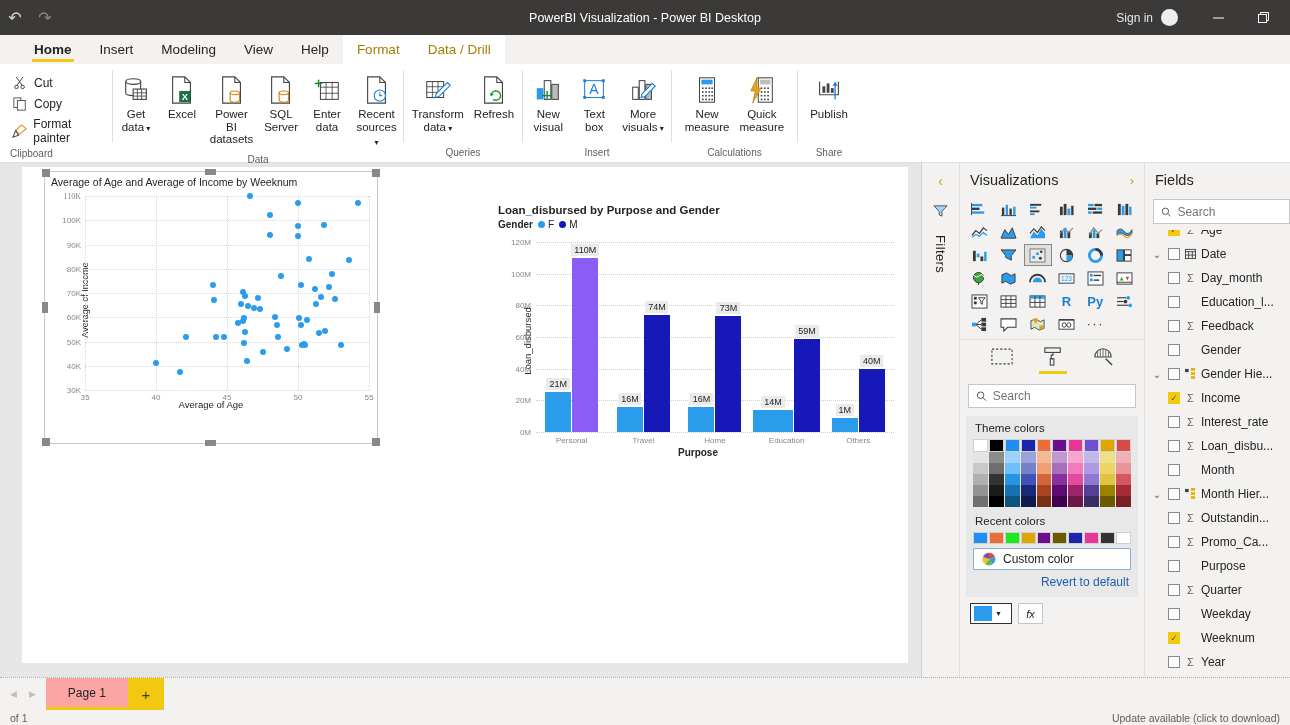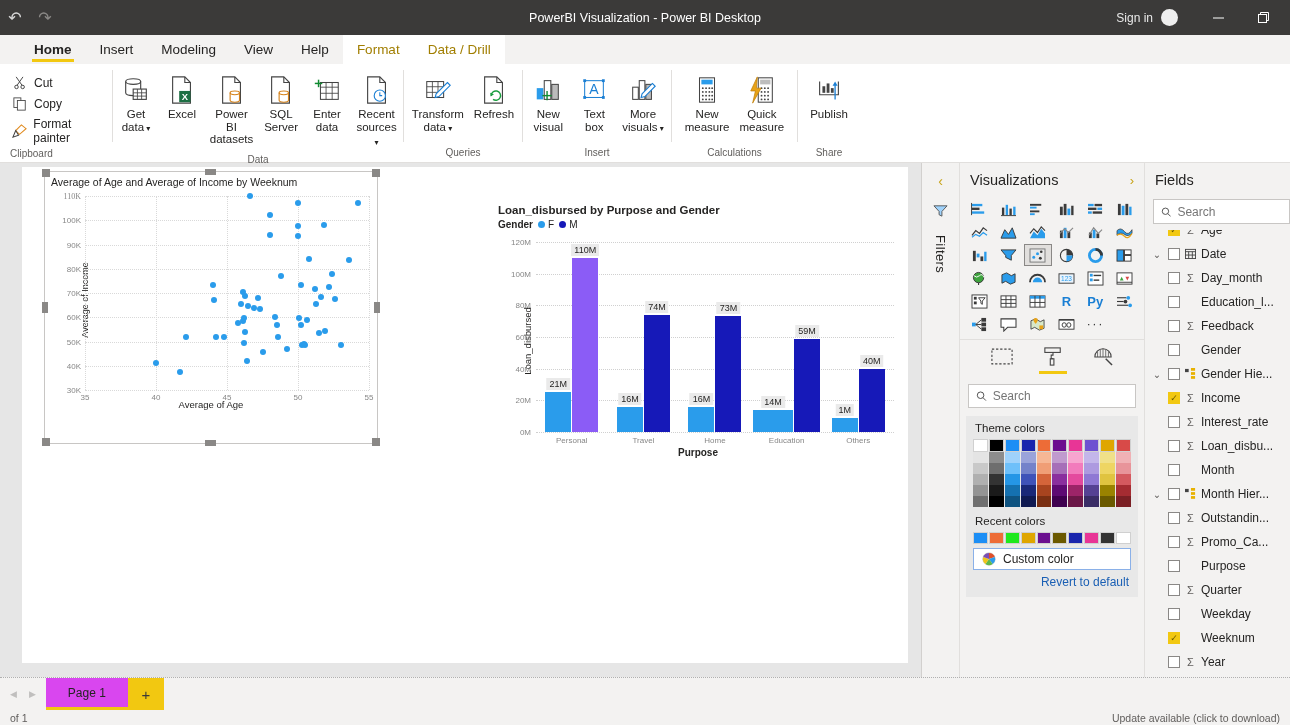--- a/index.html
+++ b/index.html
@@ -219,21 +219,21 @@
   .f-cb.checked::after { content:"✓"; font-size:9px; color:#6b5900; line-height:1;}
   .f-sig { width:11px; text-align:center; font-size:11px; color:#605e5c;}
   .f-lbl { font-size:12px; }
 
   
   .bottombar { height:48px; display:flex; flex-direction:column; }
   .page-row { height:33px; background:#f3f2f1; display:flex; align-items:stretch; border-top:1px solid #d8d8d8;}
   .page-nav { display:flex; align-items:center; gap:12px; padding:0 10px; color:#c0bfbe; font-size:9px;}
   .page-nav span { cursor:pointer; }
   .page-tab {
-    background:#d946ef; display:flex; align-items:center; padding:12px 22px; font-size:12px;
+    background:#fca5a5; display:flex; align-items:center; padding:12px 22px; font-size:12px;
     border-bottom:3px solid #f2c811; cursor:pointer;
   }
   .page-add {
     background:#f2c811; width:36px; display:flex; align-items:center; justify-content:center;
     color:#3b3a39; font-size:15px; cursor:pointer;
   }
   .statusbar {
     height:15px; background:#f3f2f1; display:flex; align-items:center;
     font-size:10.5px; color:#605e5c; padding:0 10px; position:relative;
   }
@@ -1188,20 +1188,29 @@
           <path d="M8 8 L12.1 13.7 A7 7 0 0 1 3.9 13.7 Z" fill="#5fb84a"></path>
           <path d="M8 8 L3.9 13.7 A7 7 0 0 1 1.4 5.8 Z" fill="#f0c419"></path>
           <path d="M8 8 L1.4 5.8 A7 7 0 0 1 8 1 Z" fill="#7a4fb5"></path>
         </svg>
         <span>Custom color</span>
       </div>
 
       <div class="revert">Revert to default</div>
     </div>
 
+    <div class="color-ctl">
+      <div class="cc-swatch">
+        <span class="cc-sq" id="curColor" style="background: rgb(42, 156, 235);"></span>
+        <span style="font-size:7px">▼</span>
+      </div>
+      <div class="cc-fx">
+        <span>fx</span>
+      </div>
+    </div>
   </div>
 
   <div class="fields-pane">
     <div class="pane-head">
       <span>Fields</span>
     </div>
     <div class="f-search">
       <svg width="12" height="12" viewBox="0 0 14 14">
         <circle cx="6" cy="6" r="4.3" fill="none" stroke="#444" stroke-width="1.2"></circle>
         <line x1="9.2" y1="9.2" x2="13" y2="13" stroke="#444" stroke-width="1.2"></line>

